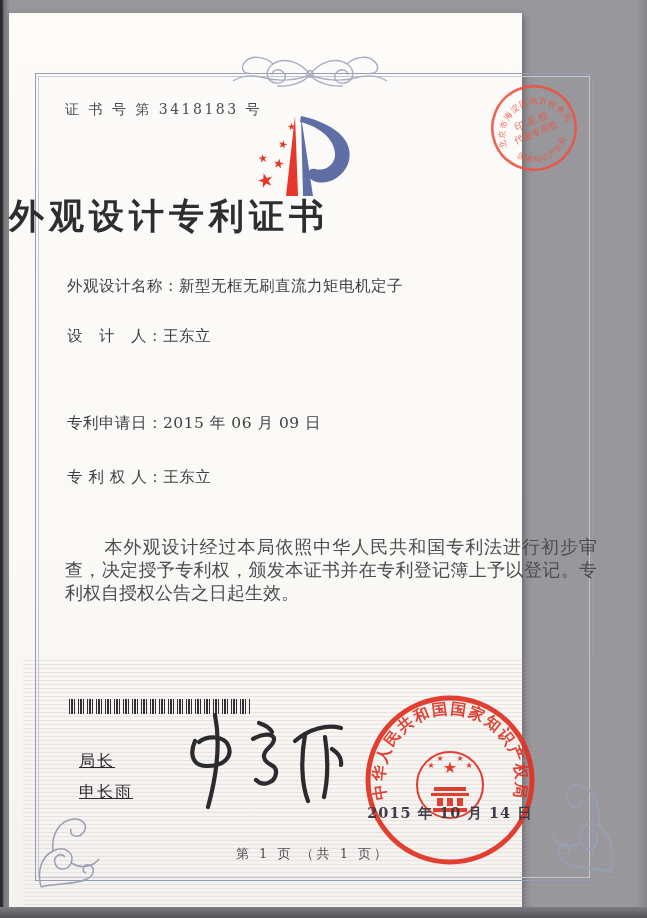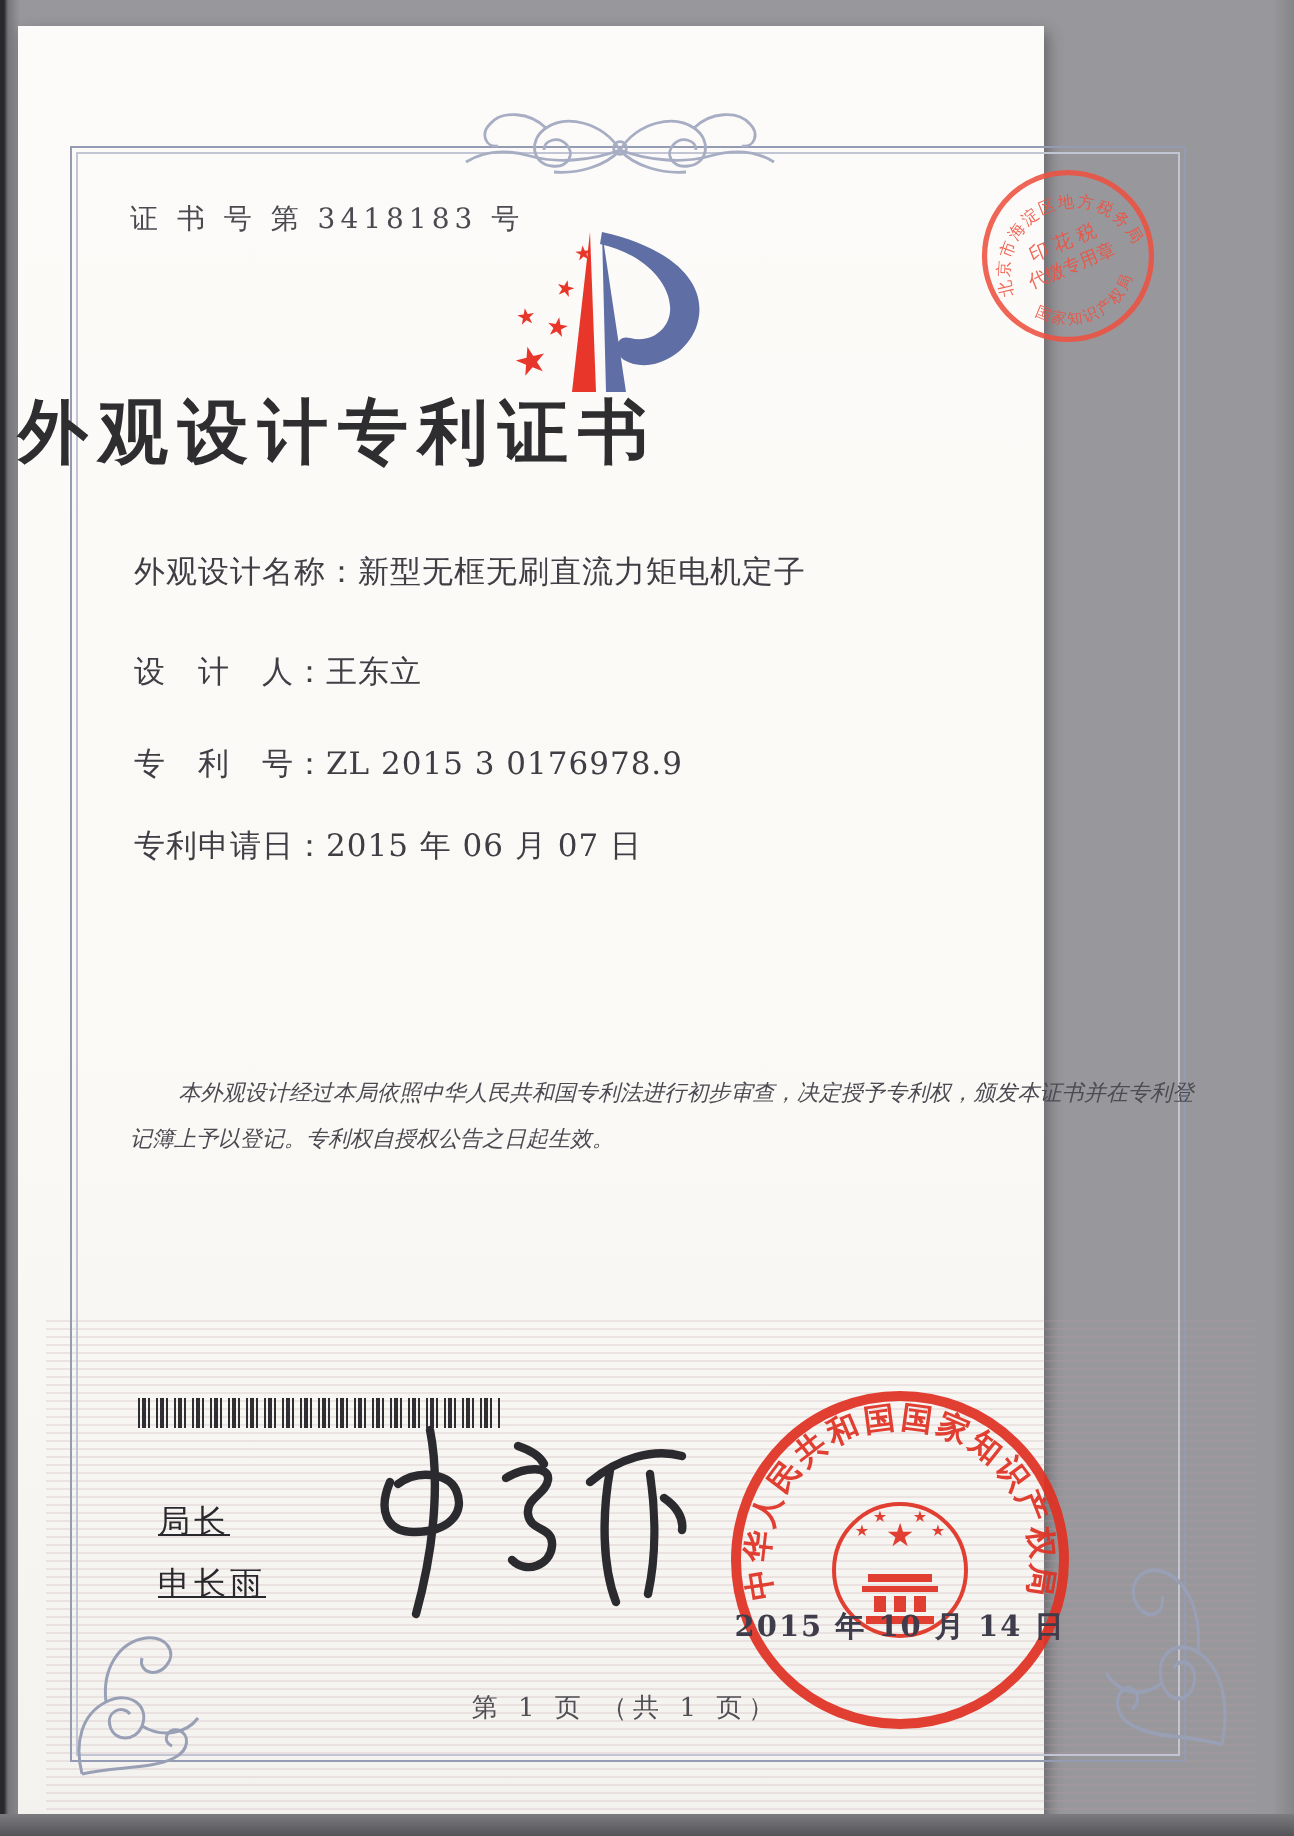--- a/index.html
+++ b/index.html
@@ -15,22 +15,22 @@
     background:repeating-linear-gradient(0deg,rgba(186,152,160,.20) 0 1px,rgba(255,255,255,0) 1px 4px);}
   .frame-outer{position:absolute;left:26px;top:60px;width:556px;height:806px;
     border:1.5px solid #949bb2;}
   .frame-inner{position:absolute;inset:2px;border:1px solid #c2c6d4;}
   .ornament{position:absolute;pointer-events:none;}
   .cert-no{position:absolute;left:56px;top:88px;font-size:14px;letter-spacing:2.5px;color:#4a4a50;}
   .title{position:absolute;left:0;width:100%;top:180px;text-align:left;
     font-size:35px;font-weight:600;letter-spacing:5px;color:#2e2d2f;}
   .field{position:absolute;left:58px;right:50px;font-size:15.5px;color:#3f3e44;letter-spacing:.5px;white-space:nowrap;}
   .f0{top:263px}.f1{top:313px}.f2{top:359px}.f3{top:400px}.f4{top:454px}.f5{top:497px}
-  .body-text{position:absolute;left:56px;top:522px;width:532px;font-size:11px;
-    line-height:23.2px;color:#4c4b52;font-style:italic;text-align:justify;}
+  .body-text{position:absolute;left:56px;top:522px;width:532px;font-size:18px;
+    line-height:23.2px;color:#4c4b52;text-align:justify;}
   .body-text p{margin:0;text-indent:2.2em;}
   .barcode{position:absolute;left:60px;top:686px;width:182px;height:15px;
     background:repeating-linear-gradient(90deg,#2f2f33 0 1px,transparent 1px 2px,#2f2f33 2px 4px,transparent 4px 5px,#2f2f33 5px 6px,transparent 6px 9px);}
   .officer{position:absolute;left:70px;top:732px;font-size:16px;line-height:31px;
     letter-spacing:2px;color:#28282d;font-weight:500;font-family:"DejaVu Sans","Liberation Sans",sans-serif;text-decoration:underline;}
   .signature{position:absolute;left:166px;top:698px;width:188px;height:102px;}
   .tax-seal{position:absolute;left:468px;top:58px;width:114px;height:114px;transform:rotate(-22deg);opacity:.88;}
   .office-seal{position:absolute;left:352px;top:678px;width:178px;height:178px;opacity:.93;}
   .seal-date{position:absolute;left:352px;top:791px;width:178px;text-align:center;
     font-size:14.5px;letter-spacing:1px;color:#3f3c4b;font-weight:600;z-index:5;}
@@ -111,25 +111,25 @@
     </svg>
 
     <div class="title">外观设计专利证书</div>
 
     <div class="field f1">
       <span>设　计　人：</span><span>王东立</span>
     </div>
     <div class="field f0">
       <span>外观设计名称：</span><span>新型无框无刷直流力矩电机定子</span>
     </div>
-    <div class="field f2">
-      <span>专　利　号：</span><span>ZL 2015 3 0176978.9</span>
+    <div class="field f3">
+      <span>专利申请日：</span><span>2015 年 06 月 09 日</span>
     </div>
-    <div class="field f3">
-      <span>专利申请日：</span><span>2015 年 06 月 07 日</span>
+    <div class="field f4">
+      <span>专 利 权 人：</span><span>王东立</span>
     </div>
 
     <div class="body-text">
       <p>本外观设计经过本局依照中华人民共和国专利法进行初步审查，决定授予专利权，颁发本证书并在专利登记簿上予以登记。专利权自授权公告之日起生效。</p>
     </div>
 
     <div class="barcode"></div>
 
     <div class="officer">
       <div>局长</div>

